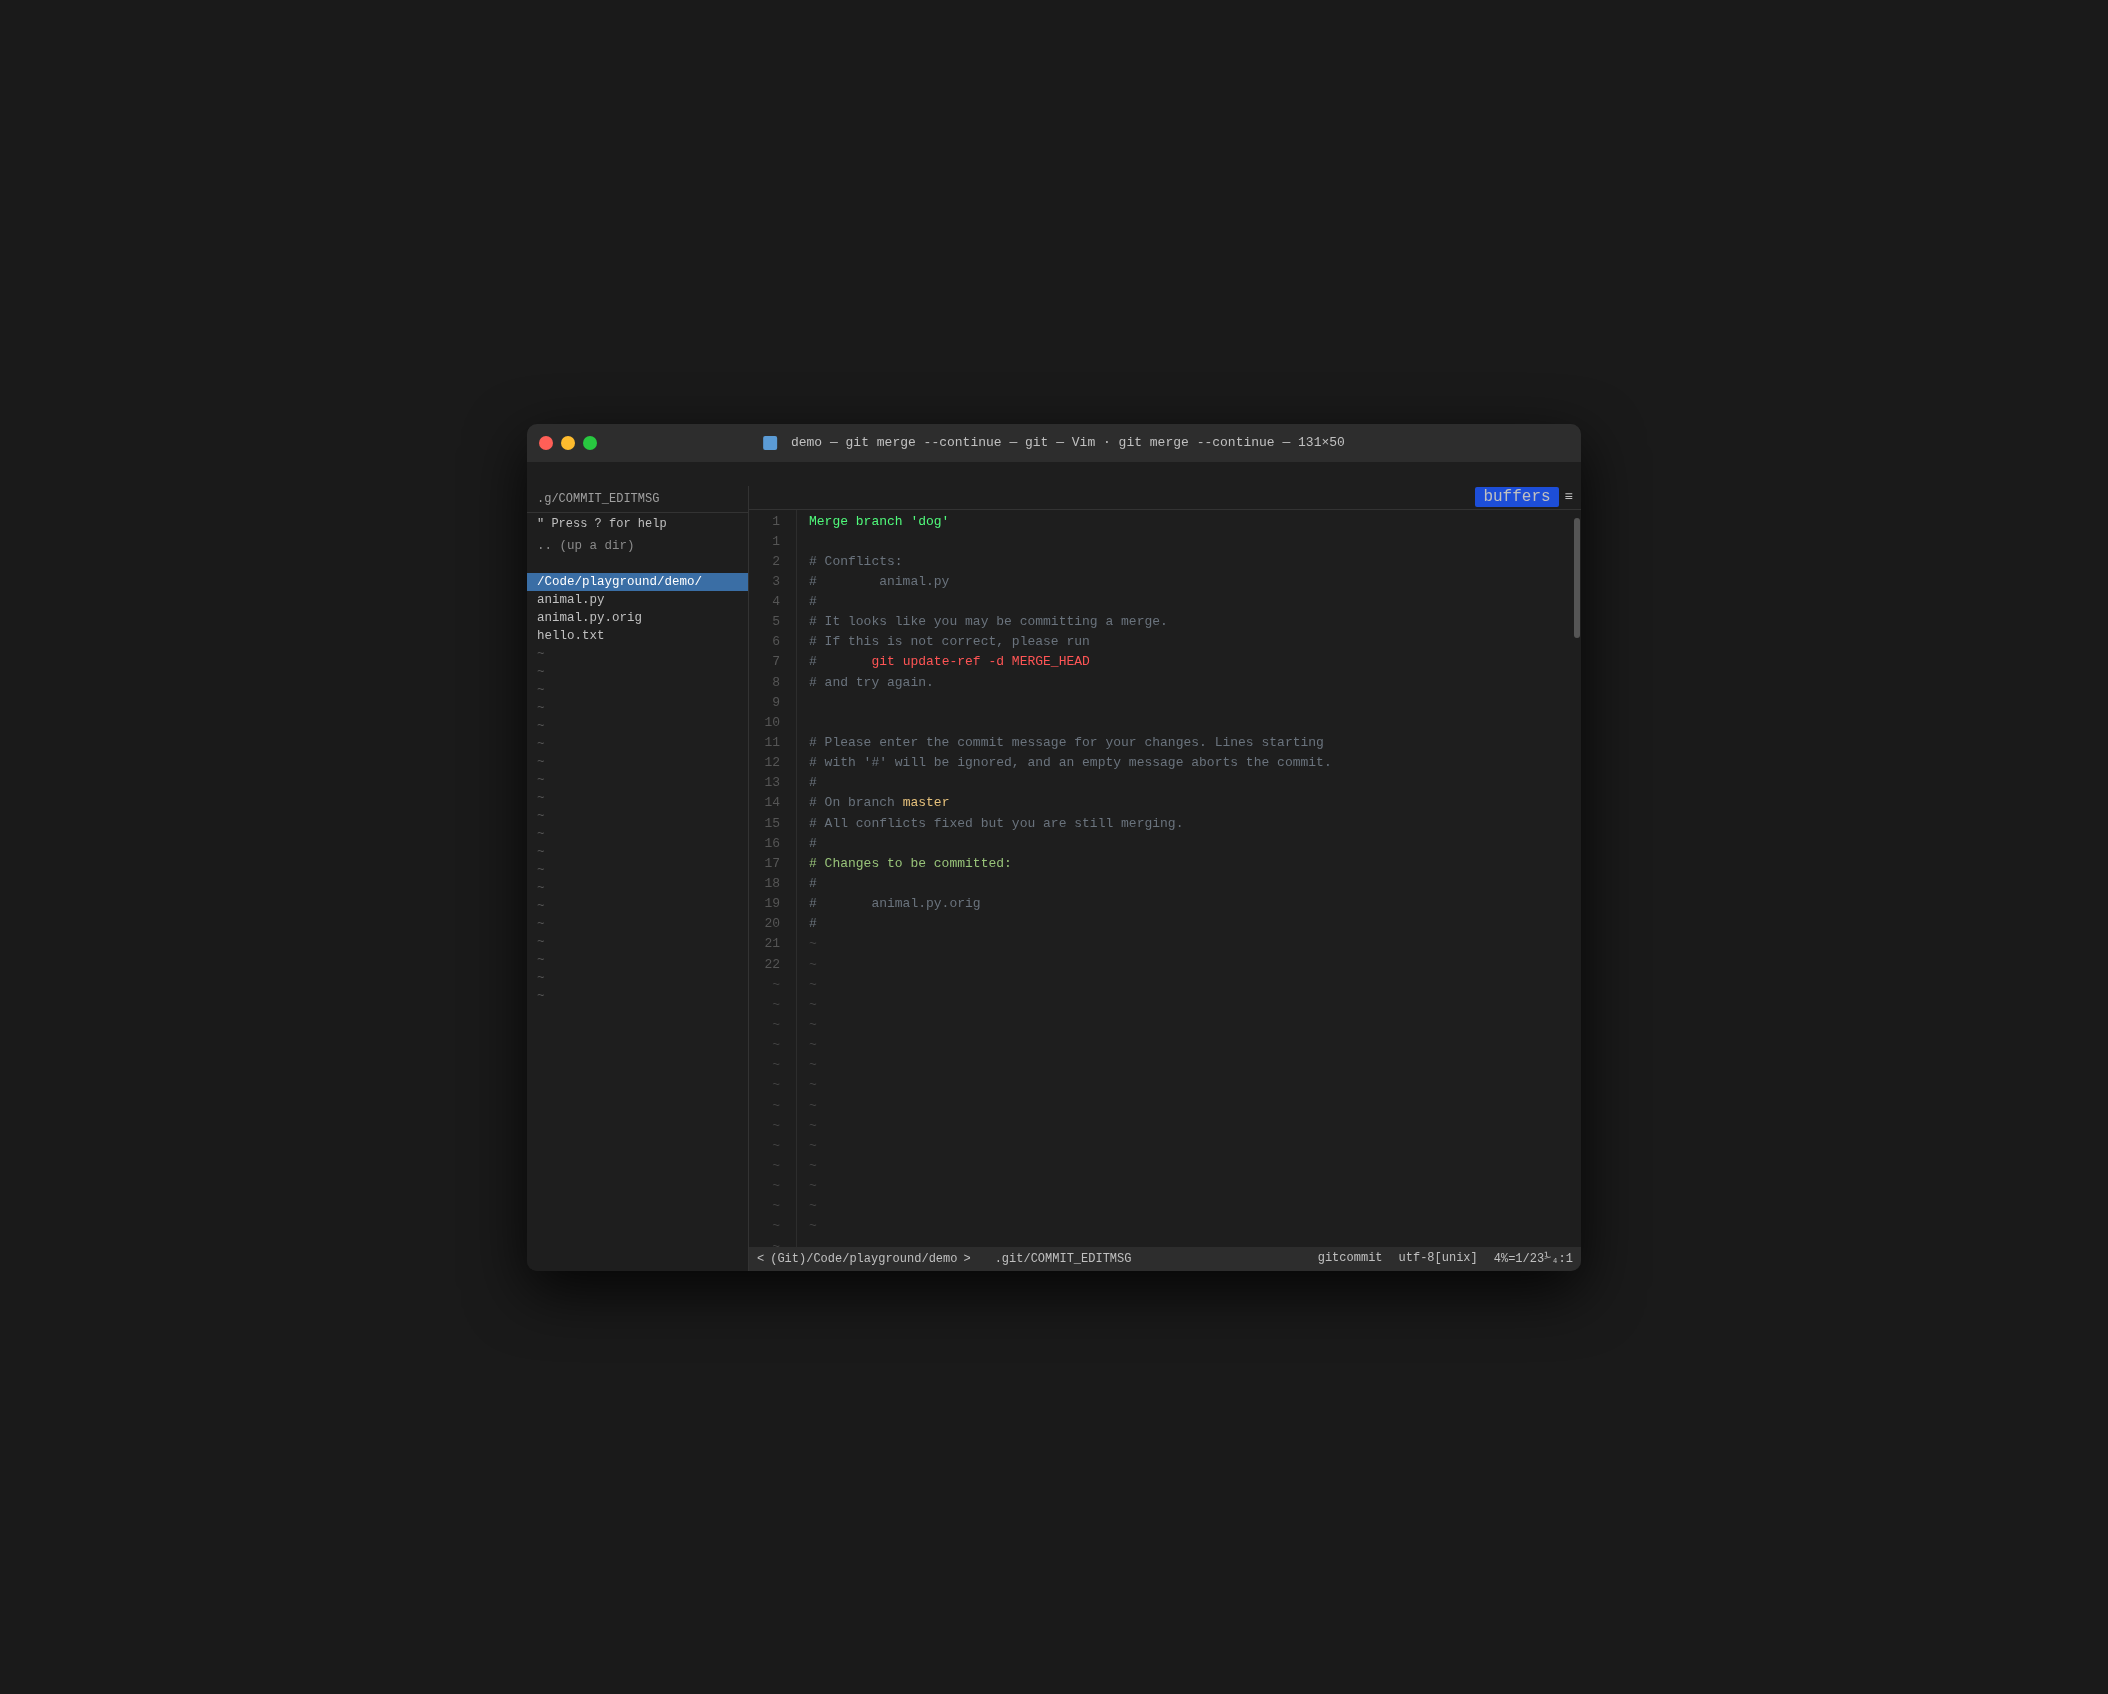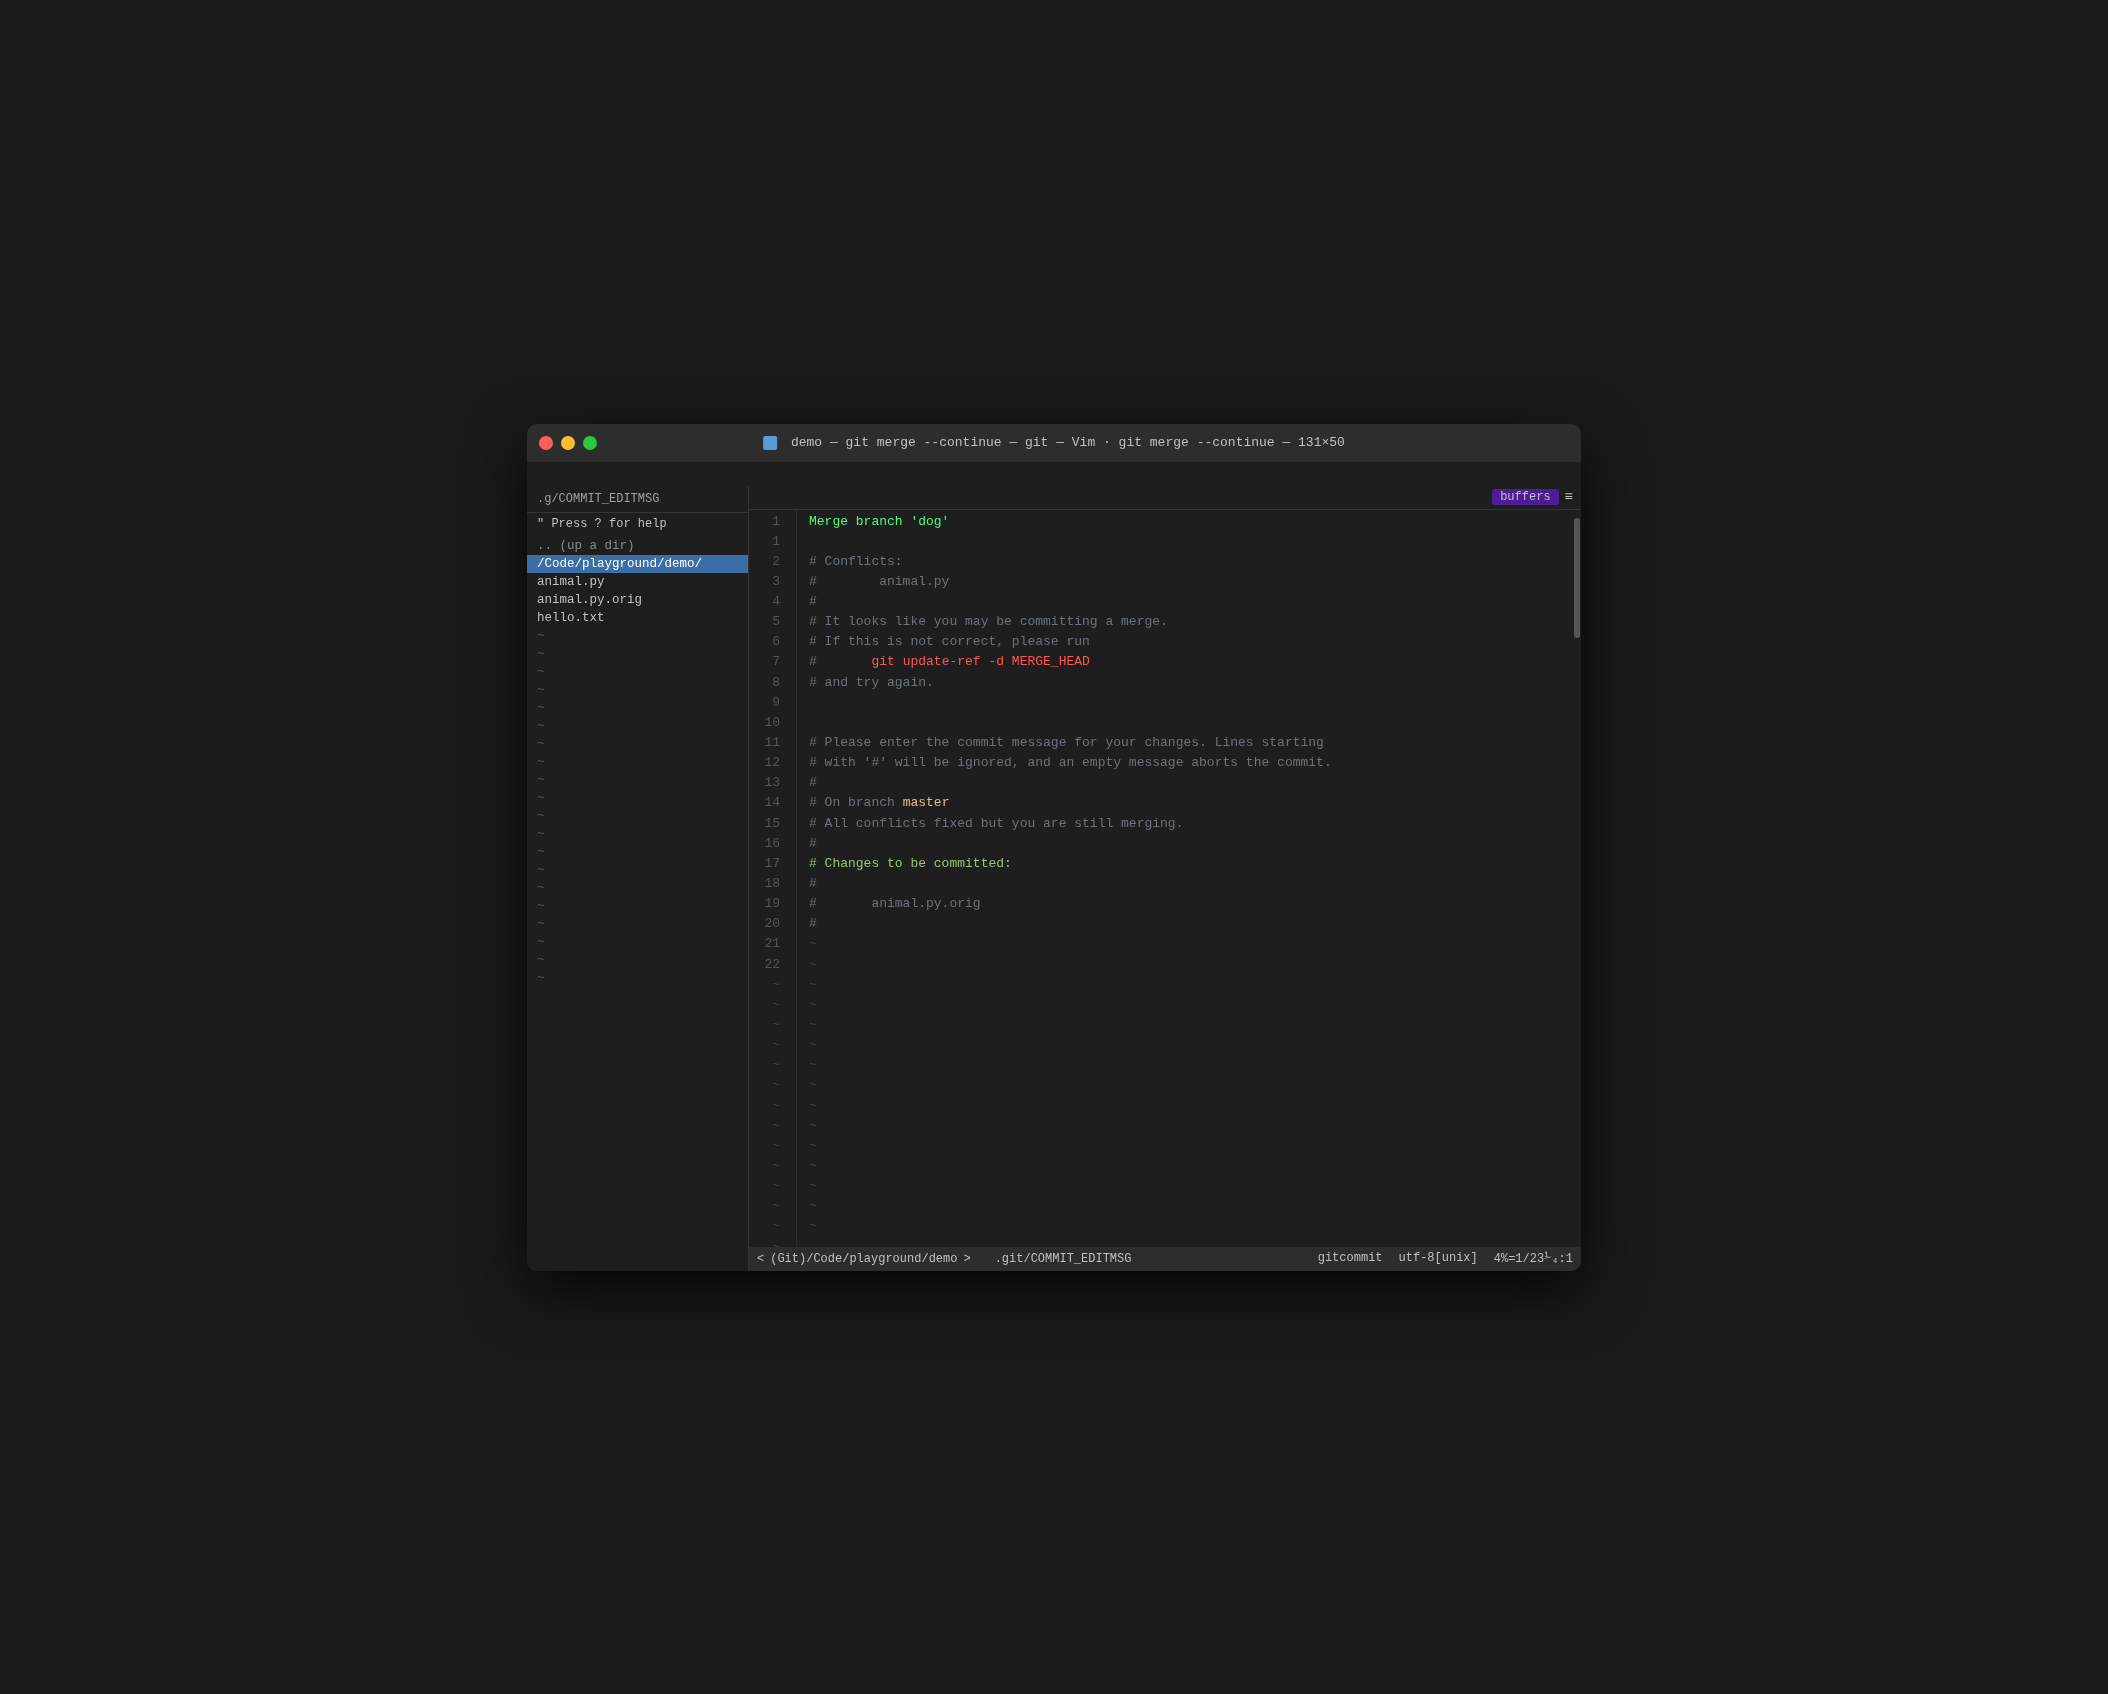--- a/index.html
+++ b/index.html
@@ -92,20 +92,21 @@
       color: #8a8a8a;
       font-size: 12.5px;
       cursor: pointer;
       white-space: nowrap;
       overflow: hidden;
       text-overflow: ellipsis;
     }
     .sidebar-item.selected {
       background: #3a6ea5;
       color: #ffffff;
+      margin-top: 18px;
     }
     .sidebar-item.directory {
       color: #8a8a8a;
     }
     .sidebar-item.file {
       color: #c0c0c0;
     }
     .sidebar-item.file-py {
       color: #c0c0c0;
     }
@@ -124,22 +125,22 @@
       display: flex;
       justify-content: flex-end;
       align-items: center;
       padding: 2px 8px;
       background: #1e1e1e;
       border-bottom: 1px solid #333;
       height: 24px;
     }
     .buffers-label {
       color: #c0c0c0;
-      font-size: 12px;
-      background: #4c1d95;
+      font-size: 16px;
+      background: #1d4ed8;
       padding: 1px 8px;
       border-radius: 2px;
     }
     .buffers-icon {
       color: #c0c0c0;
       font-size: 14px;
       margin-left: 6px;
       cursor: pointer;
     }
     .editor-area {

